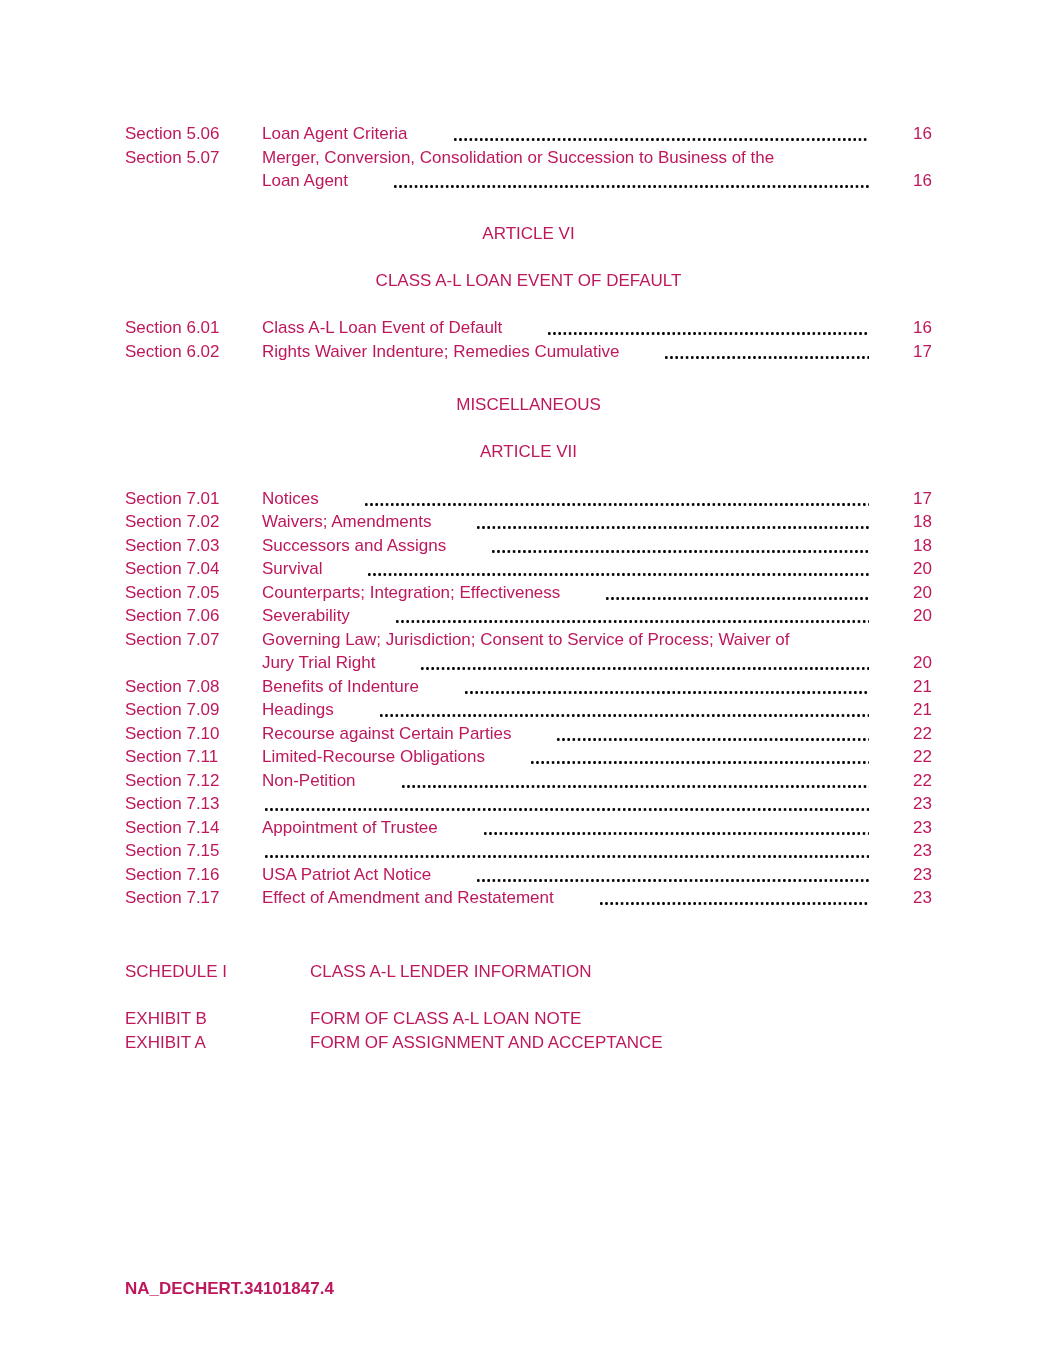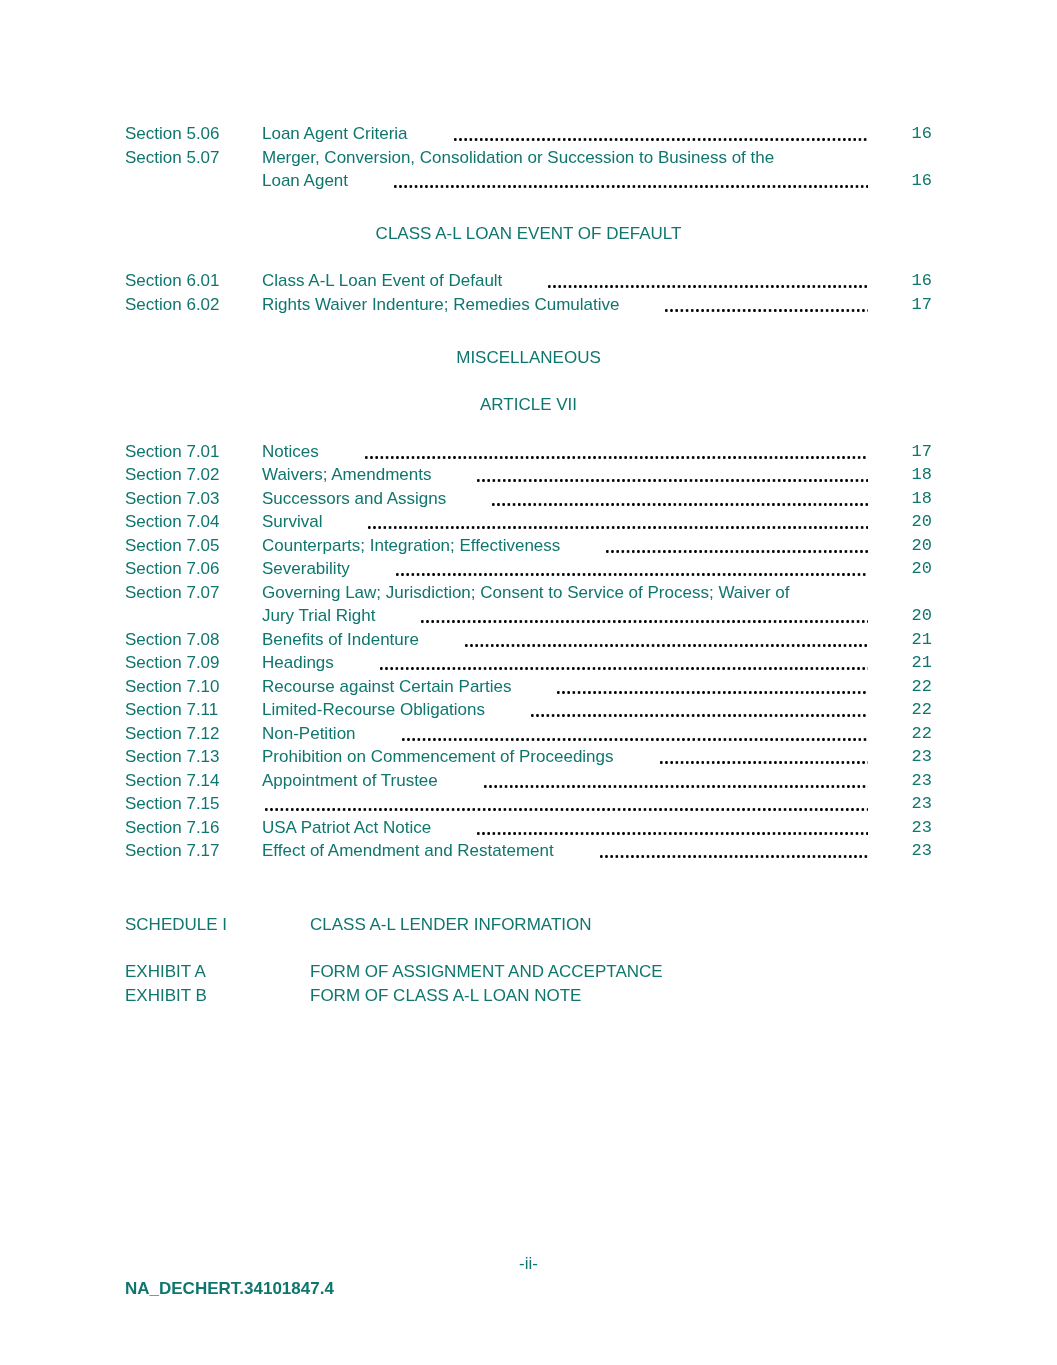--- a/index.html
+++ b/index.html
@@ -5,21 +5,21 @@
   * { box-sizing: border-box; }
   html, body { margin: 0; padding: 0; background: #e8e8e8; }
   .page {
     position: relative;
     width: 1057px;
     height: 1365px;
     margin: 0 auto;
     background: #ffffff;
     font-family: "Liberation Sans", sans-serif;
     font-size: 17px;
-    color: #0f766e;
+    color: #be185d;
     overflow: hidden;
   }
   .content {
     position: absolute;
     left: 125px;
     top: 122px;
     width: 807px;
   }
   .entries-block { padding-bottom: 6px; }
   .toc-row { display: flex; align-items: flex-start; line-height: 23.5px; }
@@ -32,21 +32,21 @@
   .toc-leader::after {
     content: "";
     position: absolute;
     left: 0; right: 0;
     bottom: 4.5px;
     height: 2.6px;
     background-image: radial-gradient(circle at 1.3px 1.3px, #000 1.1px, transparent 1.5px);
     background-size: 5.2px 2.6px;
     background-repeat: repeat-x;
   }
-  .toc-page { flex: 0 0 auto; white-space: nowrap; font-family: Liberation Mono, monospace; }
+  .toc-page { flex: 0 0 auto; white-space: nowrap; }
   .toc-heading { text-align: center; line-height: 23.5px; margin: 23.5px 0; }
   .ref-group { margin-top: 24px; }
   .entries-block + .ref-group { margin-top: 44px; }
   .ref-row { display: flex; line-height: 23.5px; }
   .ref-label { flex: 0 0 185px; white-space: nowrap; }
   .ref-title { flex: 1 1 auto; white-space: nowrap; }
   .footer-page-num {
     position: absolute;
     top: 1252px;
     left: 0;
@@ -84,20 +84,21 @@
             <div class="toc-body">
               <div class="toc-line"><span class="toc-title">Merger, Conversion, Consolidation or Succession to Business of the</span></div>
               <div class="toc-line with-page">
                 <span class="toc-title">Loan Agent</span>
                 <span class="toc-leader"></span>
                 <span class="toc-page">16</span>
               </div>
             </div>
           </div>
         </div>
+        <div class="toc-heading">ARTICLE VI</div>
         <div class="toc-heading">CLASS A-L LOAN EVENT OF DEFAULT</div>
         <div class="entries-block">
           <div class="toc-row">
             <div class="toc-num">Section 6.01</div>
             <div class="toc-body">
               <div class="toc-line with-page">
                 <span class="toc-title">Class A-L Loan Event of Default</span>
                 <span class="toc-leader"></span>
                 <span class="toc-page">16</span>
               </div>
@@ -235,21 +236,20 @@
                 <span class="toc-title">Non-Petition</span>
                 <span class="toc-leader"></span>
                 <span class="toc-page">22</span>
               </div>
             </div>
           </div>
           <div class="toc-row">
             <div class="toc-num">Section 7.13</div>
             <div class="toc-body">
               <div class="toc-line with-page">
-                <span class="toc-title">Prohibition on Commencement of Proceedings</span>
                 <span class="toc-leader"></span>
                 <span class="toc-page">23</span>
               </div>
             </div>
           </div>
           <div class="toc-row">
             <div class="toc-num">Section 7.14</div>
             <div class="toc-body">
               <div class="toc-line with-page">
                 <span class="toc-title">Appointment of Trustee</span>
@@ -289,25 +289,24 @@
           </div>
         </div>
         <div class="ref-group">
           <div class="ref-row">
             <div class="ref-label">SCHEDULE I</div>
             <div class="ref-title">CLASS A-L LENDER INFORMATION</div>
           </div>
         </div>
         <div class="ref-group">
           <div class="ref-row">
+            <div class="ref-label">EXHIBIT B</div>
+            <div class="ref-title">FORM OF CLASS A-L LOAN NOTE</div>
+          </div>
+          <div class="ref-row">
             <div class="ref-label">EXHIBIT A</div>
             <div class="ref-title">FORM OF ASSIGNMENT AND ACCEPTANCE</div>
           </div>
-          <div class="ref-row">
-            <div class="ref-label">EXHIBIT B</div>
-            <div class="ref-title">FORM OF CLASS A-L LOAN NOTE</div>
-          </div>
         </div>
       </div>
   </div>
-  <div class="footer-page-num">-ii-</div>
   <div class="footer-doc-id">NA_DECHERT.34101847.4</div>
 </div>
 
 </body></html>

